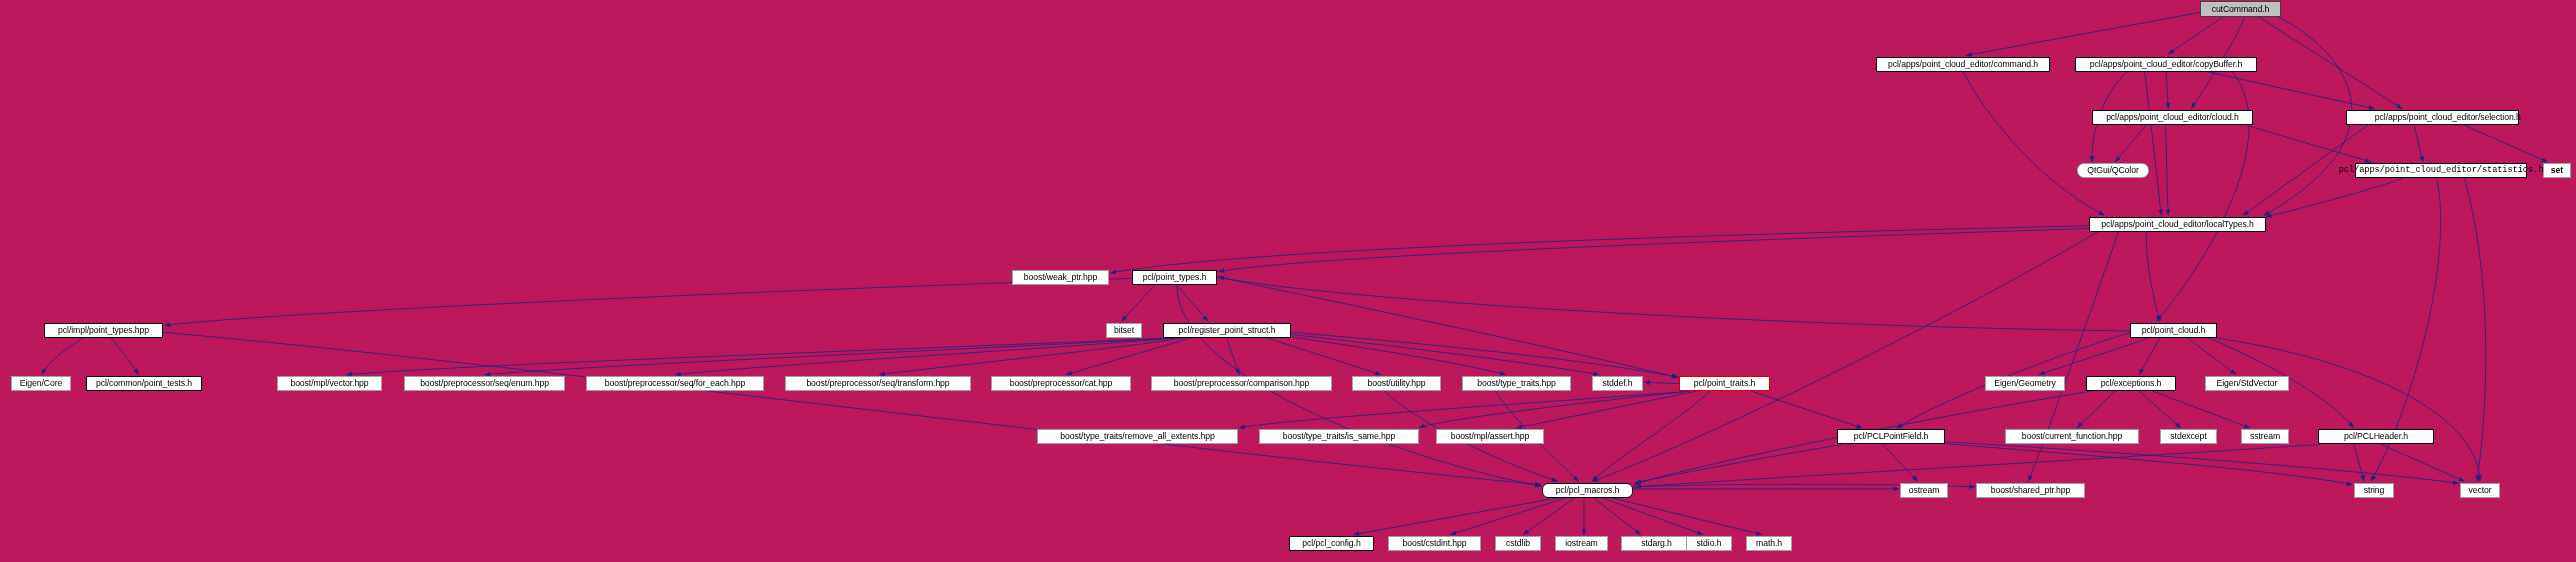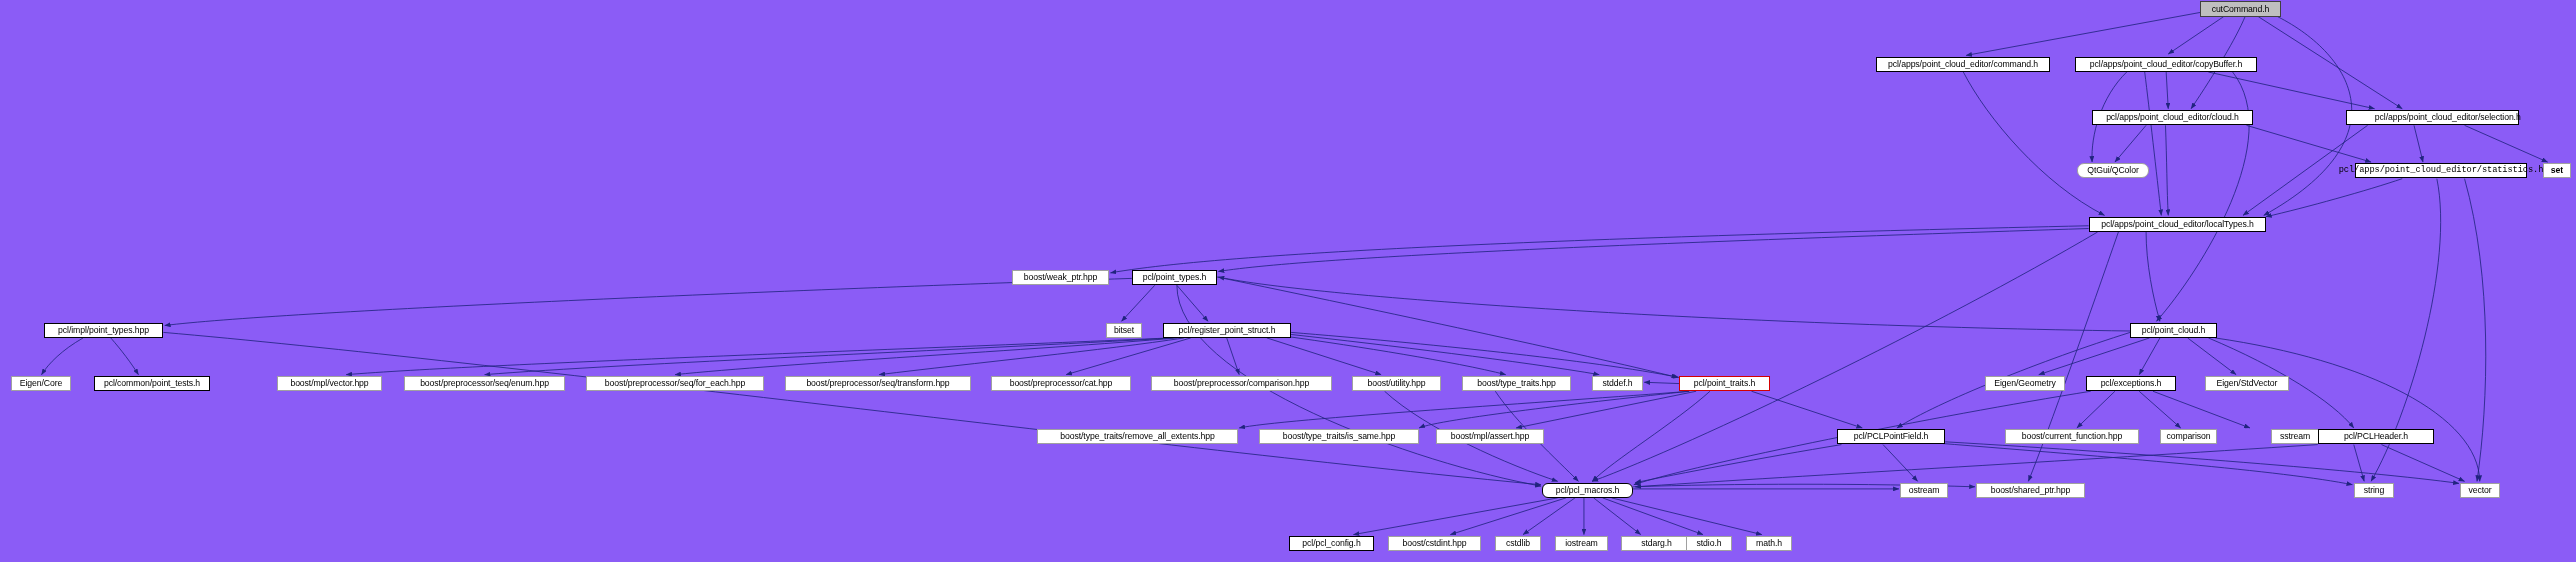--- a/index.html
+++ b/index.html
@@ -5,21 +5,21 @@
 <style>
   html, body {
     margin: 0;
     padding: 0;
     background: #ffffff;
   }
   #graph-root {
     position: relative;
     width: 2576px;
     height: 563px;
-    background: #8b5cf6;
+    background: #be185d;
     font-family: "Liberation Sans", sans-serif;
     overflow: hidden;
   }
   #edge-layer {
     position: absolute;
     left: 0;
     top: 0;
     width: 2576px;
     height: 563px;
     pointer-events: none;
@@ -162,41 +162,41 @@
       <div class="node doc" style="left: 2355px; top: 163px; width: 172px; height: 15.2px; font-family: Liberation Mono, monospace;">pcl/apps/point_cloud_editor/statistics.h</div>
       <div class="node plain" style="left: 2543px; top: 163px; width: 28px; height: 15.2px; font-weight: bold;">set</div>
       <div class="node doc" style="left: 2089px; top: 217px; width: 177px; height: 15.2px;">pcl/apps/point_cloud_editor/localTypes.h</div>
       <div class="node plain" style="left: 1012px; top: 270px; width: 97px; height: 15.2px;">boost/weak_ptr.hpp</div>
       <div class="node doc" style="left: 1132px; top: 270px; width: 85px; height: 15.2px;">pcl/point_types.h</div>
       <div class="node doc" style="left: 2130px; top: 323px; width: 87px; height: 15.2px;">pcl/point_cloud.h</div>
       <div class="node doc" style="left: 44px; top: 323px; width: 119px; height: 15.2px;">pcl/impl/point_types.hpp</div>
       <div class="node plain" style="left: 1106px; top: 323px; width: 36px; height: 15.2px;">bitset</div>
       <div class="node doc" style="left: 1163px; top: 323px; width: 128px; height: 15.2px;">pcl/register_point_struct.h</div>
       <div class="node plain" style="left: 11px; top: 376px; width: 60px; height: 15.2px;">Eigen/Core</div>
-      <div class="node doc" style="left: 86px; top: 376px; width: 116px; height: 15.2px; margin-left: 8px;">pcl/common/point_tests.h</div>
+      <div class="node doc" style="left: 86px; top: 376px; width: 116px; height: 15.2px;">pcl/common/point_tests.h</div>
       <div class="node plain" style="left: 277px; top: 376px; width: 105px; height: 15.2px;">boost/mpl/vector.hpp</div>
       <div class="node plain" style="left: 404px; top: 376px; width: 161px; height: 15.2px;">boost/preprocessor/seq/enum.hpp</div>
       <div class="node plain" style="left: 586px; top: 376px; width: 178px; height: 15.2px;">boost/preprocessor/seq/for_each.hpp</div>
       <div class="node plain" style="left: 785px; top: 376px; width: 186px; height: 15.2px;">boost/preprocessor/seq/transform.hpp</div>
       <div class="node plain" style="left: 991px; top: 376px; width: 140px; height: 15.2px;">boost/preprocessor/cat.hpp</div>
       <div class="node plain" style="left: 1151px; top: 376px; width: 181px; height: 15.2px;">boost/preprocessor/comparison.hpp</div>
       <div class="node plain" style="left: 1352px; top: 376px; width: 89px; height: 15.2px;">boost/utility.hpp</div>
       <div class="node plain" style="left: 1462px; top: 376px; width: 109px; height: 15.2px;">boost/type_traits.hpp</div>
       <div class="node plain" style="left: 1592px; top: 376px; width: 51px; height: 15.2px;">stddef.h</div>
       <div class="node alert" style="left: 1679px; top: 376px; width: 91px; height: 15.2px;">pcl/point_traits.h</div>
       <div class="node plain" style="left: 1985px; top: 376px; width: 80px; height: 15.2px;">Eigen/Geometry</div>
       <div class="node doc" style="left: 2086px; top: 376px; width: 90px; height: 15.2px;">pcl/exceptions.h</div>
       <div class="node plain" style="left: 2205px; top: 376px; width: 84px; height: 15.2px;">Eigen/StdVector</div>
       <div class="node plain" style="left: 1037px; top: 429px; width: 201px; height: 15.2px;">boost/type_traits/remove_all_extents.hpp</div>
       <div class="node plain" style="left: 1259px; top: 429px; width: 160px; height: 15.2px;">boost/type_traits/is_same.hpp</div>
       <div class="node plain" style="left: 1436px; top: 429px; width: 108px; height: 15.2px;">boost/mpl/assert.hpp</div>
       <div class="node doc" style="left: 1837px; top: 429px; width: 108px; height: 15.2px;">pcl/PCLPointField.h</div>
       <div class="node plain" style="left: 2005px; top: 429px; width: 134px; height: 15.2px;">boost/current_function.hpp</div>
-      <div class="node plain" style="left: 2160px; top: 429px; width: 57px; height: 15.2px;">comparison</div>
-      <div class="node plain" style="left: 2241px; top: 429px; width: 48px; height: 15.2px; margin-left: 30px;">sstream</div>
+      <div class="node plain" style="left: 2160px; top: 429px; width: 57px; height: 15.2px;">stdexcept</div>
+      <div class="node plain" style="left: 2241px; top: 429px; width: 48px; height: 15.2px;">sstream</div>
       <div class="node doc" style="left: 2318px; top: 429px; width: 116px; height: 15.2px;">pcl/PCLHeader.h</div>
       <div class="node doc" style="left: 1542px; top: 483px; width: 91px; height: 15.2px; border-radius: 6px;">pcl/pcl_macros.h</div>
       <div class="node plain" style="left: 1900px; top: 483px; width: 48px; height: 15.2px;">ostream</div>
       <div class="node plain" style="left: 1976px; top: 483px; width: 109px; height: 15.2px;">boost/shared_ptr.hpp</div>
       <div class="node plain" style="left: 2354px; top: 483px; width: 40px; height: 15.2px;">string</div>
       <div class="node plain" style="left: 2460px; top: 483px; width: 40px; height: 15.2px;">vector</div>
       <div class="node doc" style="left: 1289px; top: 536px; width: 85px; height: 15.2px;">pcl/pcl_config.h</div>
       <div class="node plain" style="left: 1388px; top: 536px; width: 93px; height: 15.2px;">boost/cstdint.hpp</div>
       <div class="node plain" style="left: 1495px; top: 536px; width: 46px; height: 15.2px;">cstdlib</div>
       <div class="node plain" style="left: 1555px; top: 536px; width: 53px; height: 15.2px;">iostream</div>

